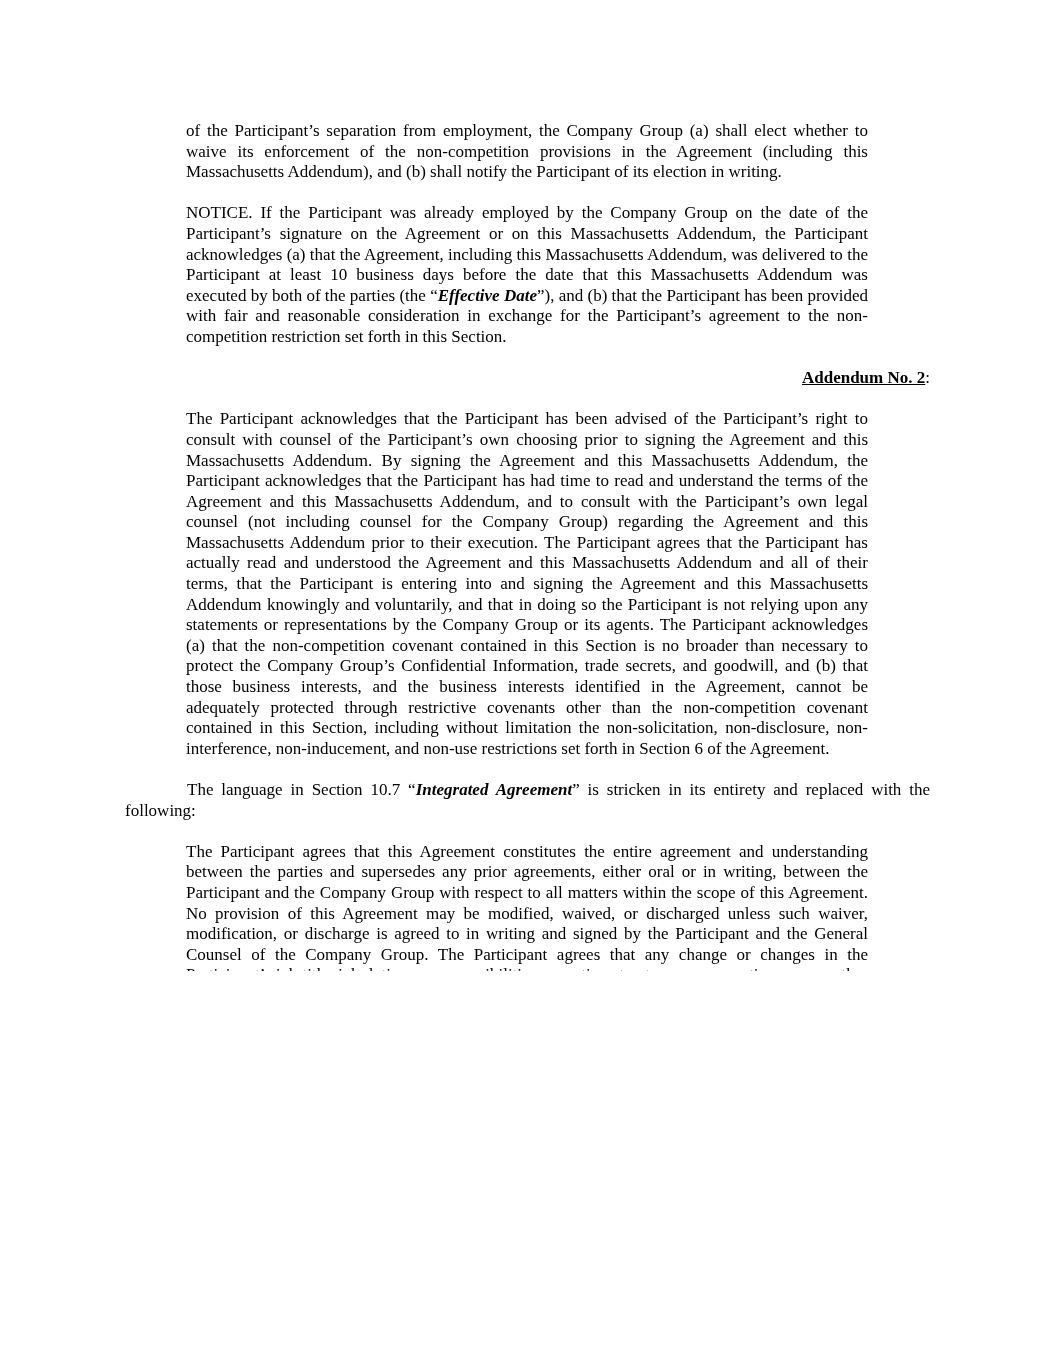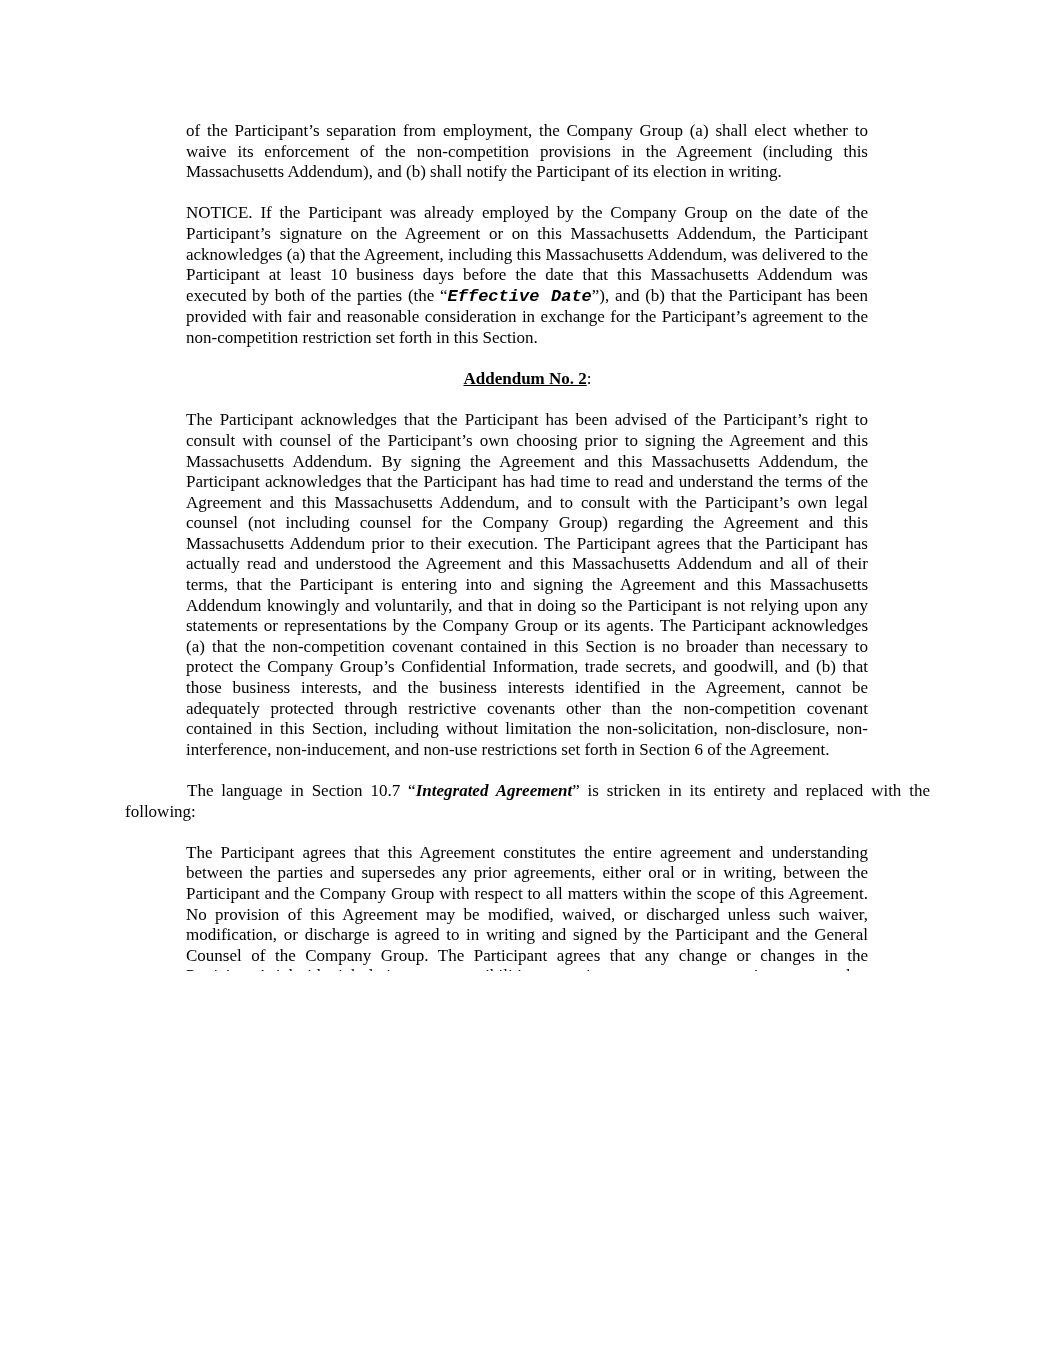--- a/index.html
+++ b/index.html
@@ -30,34 +30,33 @@
   }
   .para.indented {
     margin-left: 61px;
     margin-right: 62px;
   }
   .para.first-indent {
     text-indent: 62px;
     text-align: justify;
   }
   .para.heading {
-    text-align: center;
+    text-align: right;
   }
   .r-bu {
     font-weight: bold;
     text-decoration: underline;
   }
   .r-b {
     font-weight: bold;
     font-style: italic;
   }
   .r-bi {
     font-weight: bold;
     font-style: italic;
-    font-family: Liberation Mono, monospace;
   }
   .page-number {
     position: absolute;
     left: 0;
     right: 8px;
     top: 1280px;
     text-align: center;
     font-size: 17px;
     line-height: 20.6px;
   }

